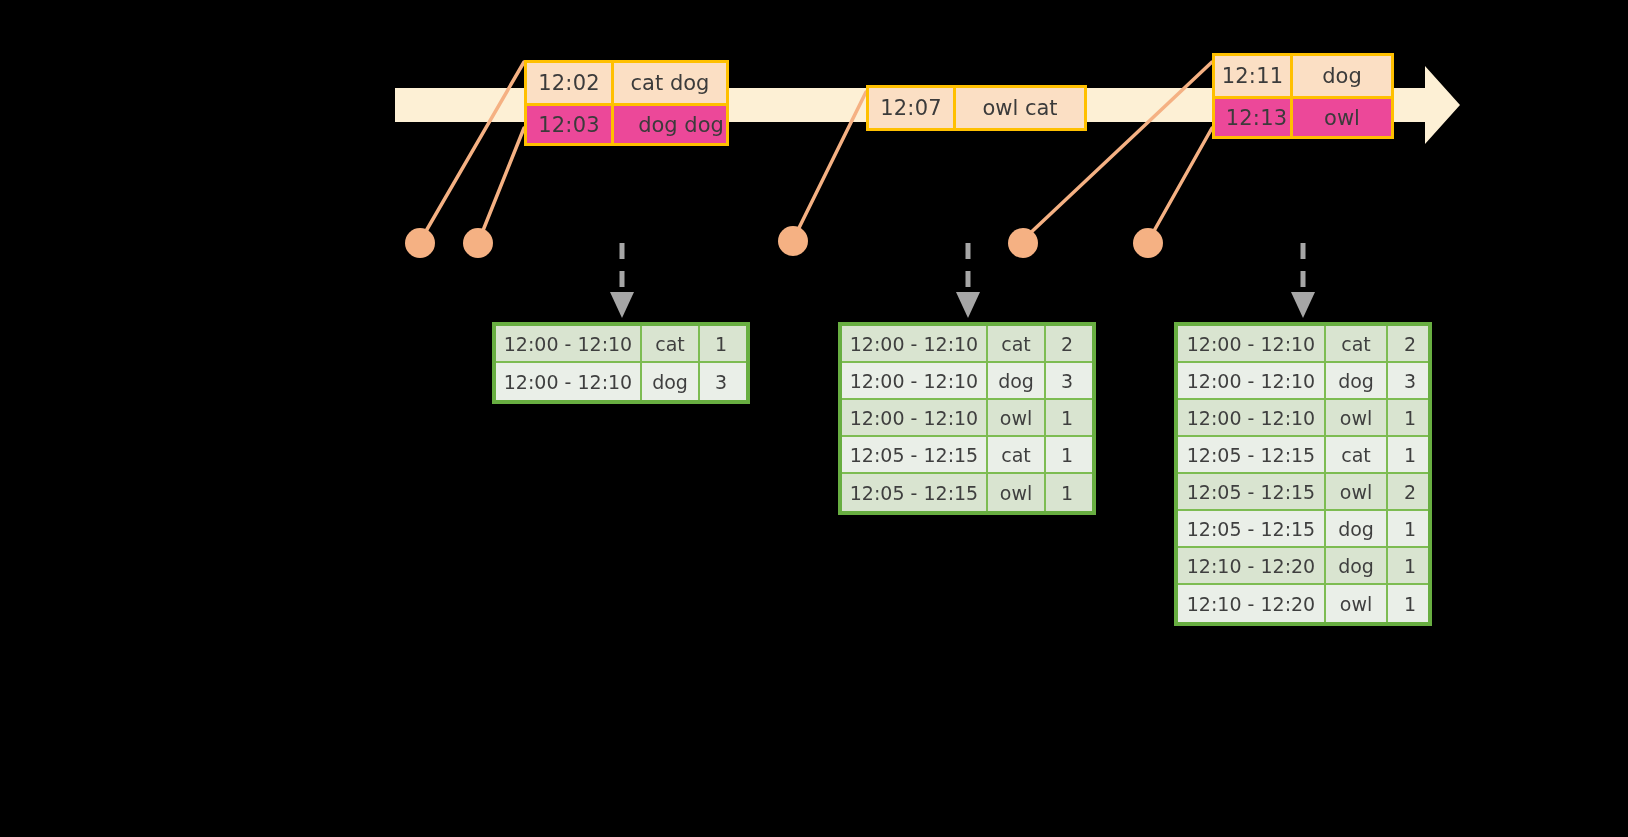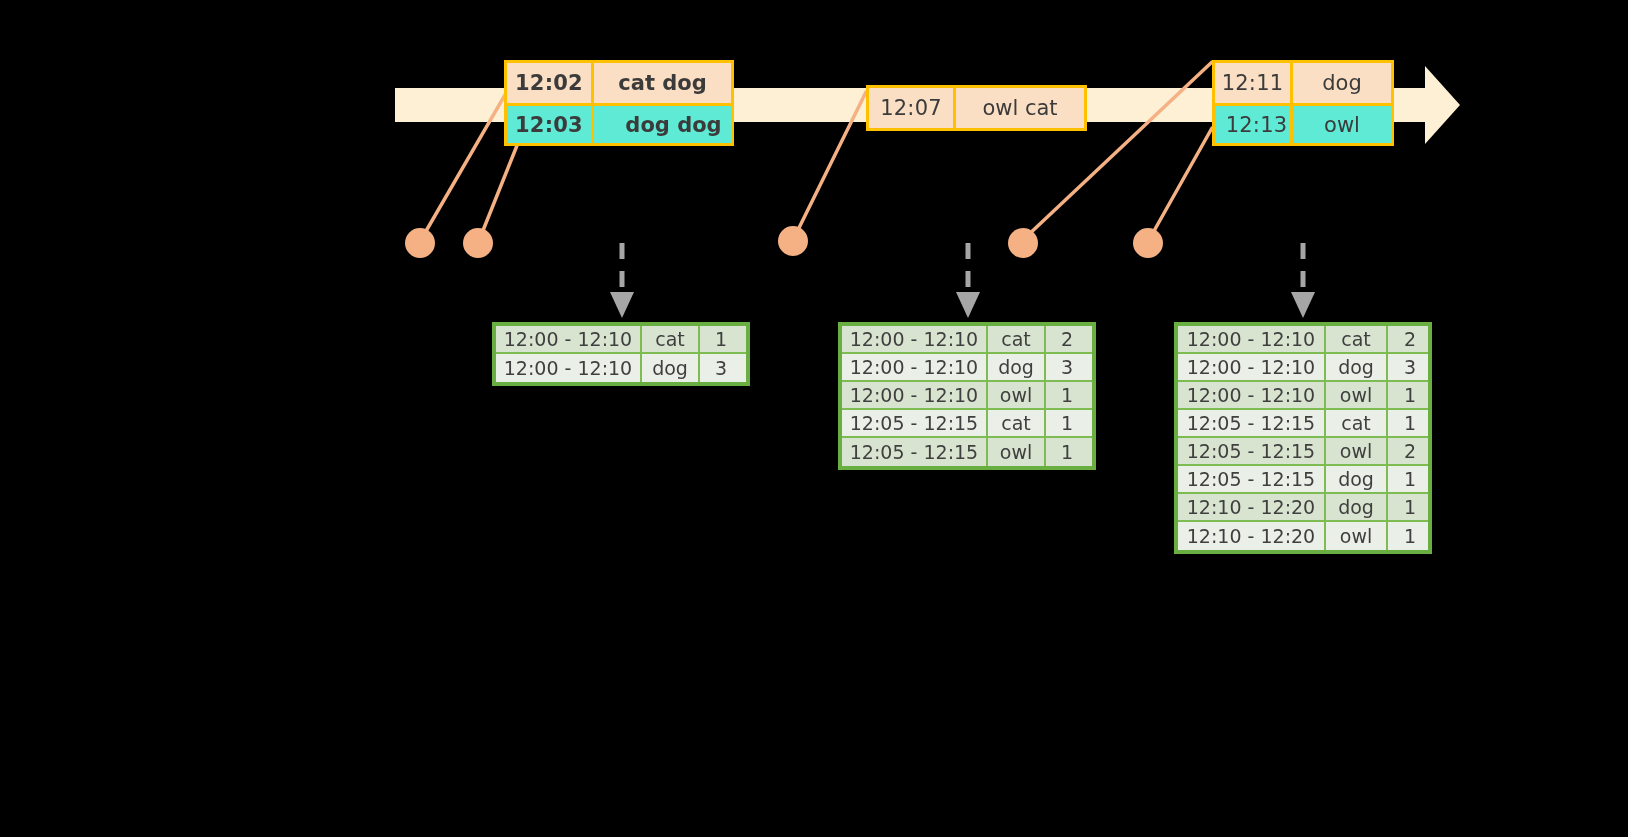--- a/index.html
+++ b/index.html
@@ -34,21 +34,21 @@
   }
   .event-row {
     display: flex;
     height: 40px;
     box-sizing: border-box;
   }
   .event-row + .event-row {
     border-top: 3px solid #ffc000;
   }
   .event-row.shade-a { background: #fbdfc4; }
-  .event-row.shade-b { background: #5eead4; }
+  .event-row.shade-b { background: #ec4899; }
   .event-time {
     box-sizing: border-box;
     display: flex;
     align-items: center;
     justify-content: center;
     border-right: 3px solid #ffc000;
     color: #3b3b3b;
     font-size: 21px;
     letter-spacing: 0.2px;
   }
@@ -63,21 +63,21 @@
 
   
   .agg-table {
     position: absolute;
     border: 4px solid #68ae41;
     box-sizing: border-box;
     background: #eaefe8;
   }
   .agg-row {
     display: flex;
-    height: 28px;
+    height: 37px;
     box-sizing: border-box;
     border-bottom: 2px solid #7dbc52;
   }
   .agg-row:last-child { border-bottom: none; }
   .agg-row.shade-a { background: #d9e4d0; }
   .agg-row.shade-b { background: #eaefe8; }
   .agg-cell {
     box-sizing: border-box;
     display: flex;
     align-items: center;
@@ -131,39 +131,39 @@
         <line x1="968" y1="243" x2="968" y2="296" stroke-dasharray="16,12"></line>
         <path d="M 956 292 L 980 292 L 968 318 Z" stroke="none"></path>
       </g>
       <g>
         <line x1="1303" y1="243" x2="1303" y2="296" stroke-dasharray="16,12"></line>
         <path d="M 1291 292 L 1315 292 L 1303 318 Z" stroke="none"></path>
       </g>
     </g>
   </svg>
 
-  <div class="event-box" id="event-box-1" style="left:504px; top:60px; width:230px;font-weight:bold;">
+  <div class="event-box" id="event-box-1" style="left:524px; top:60px; width:205px;">
     <div class="event-row shade-a">
       <div class="event-time" style="flex:0 0 87px;">12:02</div>
       <div class="event-payload" style="flex:1;">cat dog</div>
     </div>
     <div class="event-row shade-b">
       <div class="event-time" style="flex:0 0 87px;">12:03</div>
       <div class="event-payload" style="flex:1;margin-left:22px;">dog dog</div>
     </div>
   </div>
 
   <div class="event-box" id="event-box-2" style="left:866px; top:85px; width:221px;">
     <div class="event-row shade-a">
       <div class="event-time" style="flex:0 0 87px;">12:07</div>
       <div class="event-payload" style="flex:1;border-radius:6px;">owl cat</div>
     </div>
   </div>
 
-  <div class="event-box" id="event-box-3" style="left:1212px; top:60px; width:182px;">
+  <div class="event-box" id="event-box-3" style="left:1212px; top:53px; width:182px;">
     <div class="event-row shade-a">
       <div class="event-time" style="flex:0 0 78px;">12:11</div>
       <div class="event-payload" style="flex:1;">dog</div>
     </div>
     <div class="event-row shade-b">
       <div class="event-time" style="flex:0 0 78px;padding-left:8px;">12:13</div>
       <div class="event-payload" style="flex:1;">owl</div>
     </div>
   </div>
 

